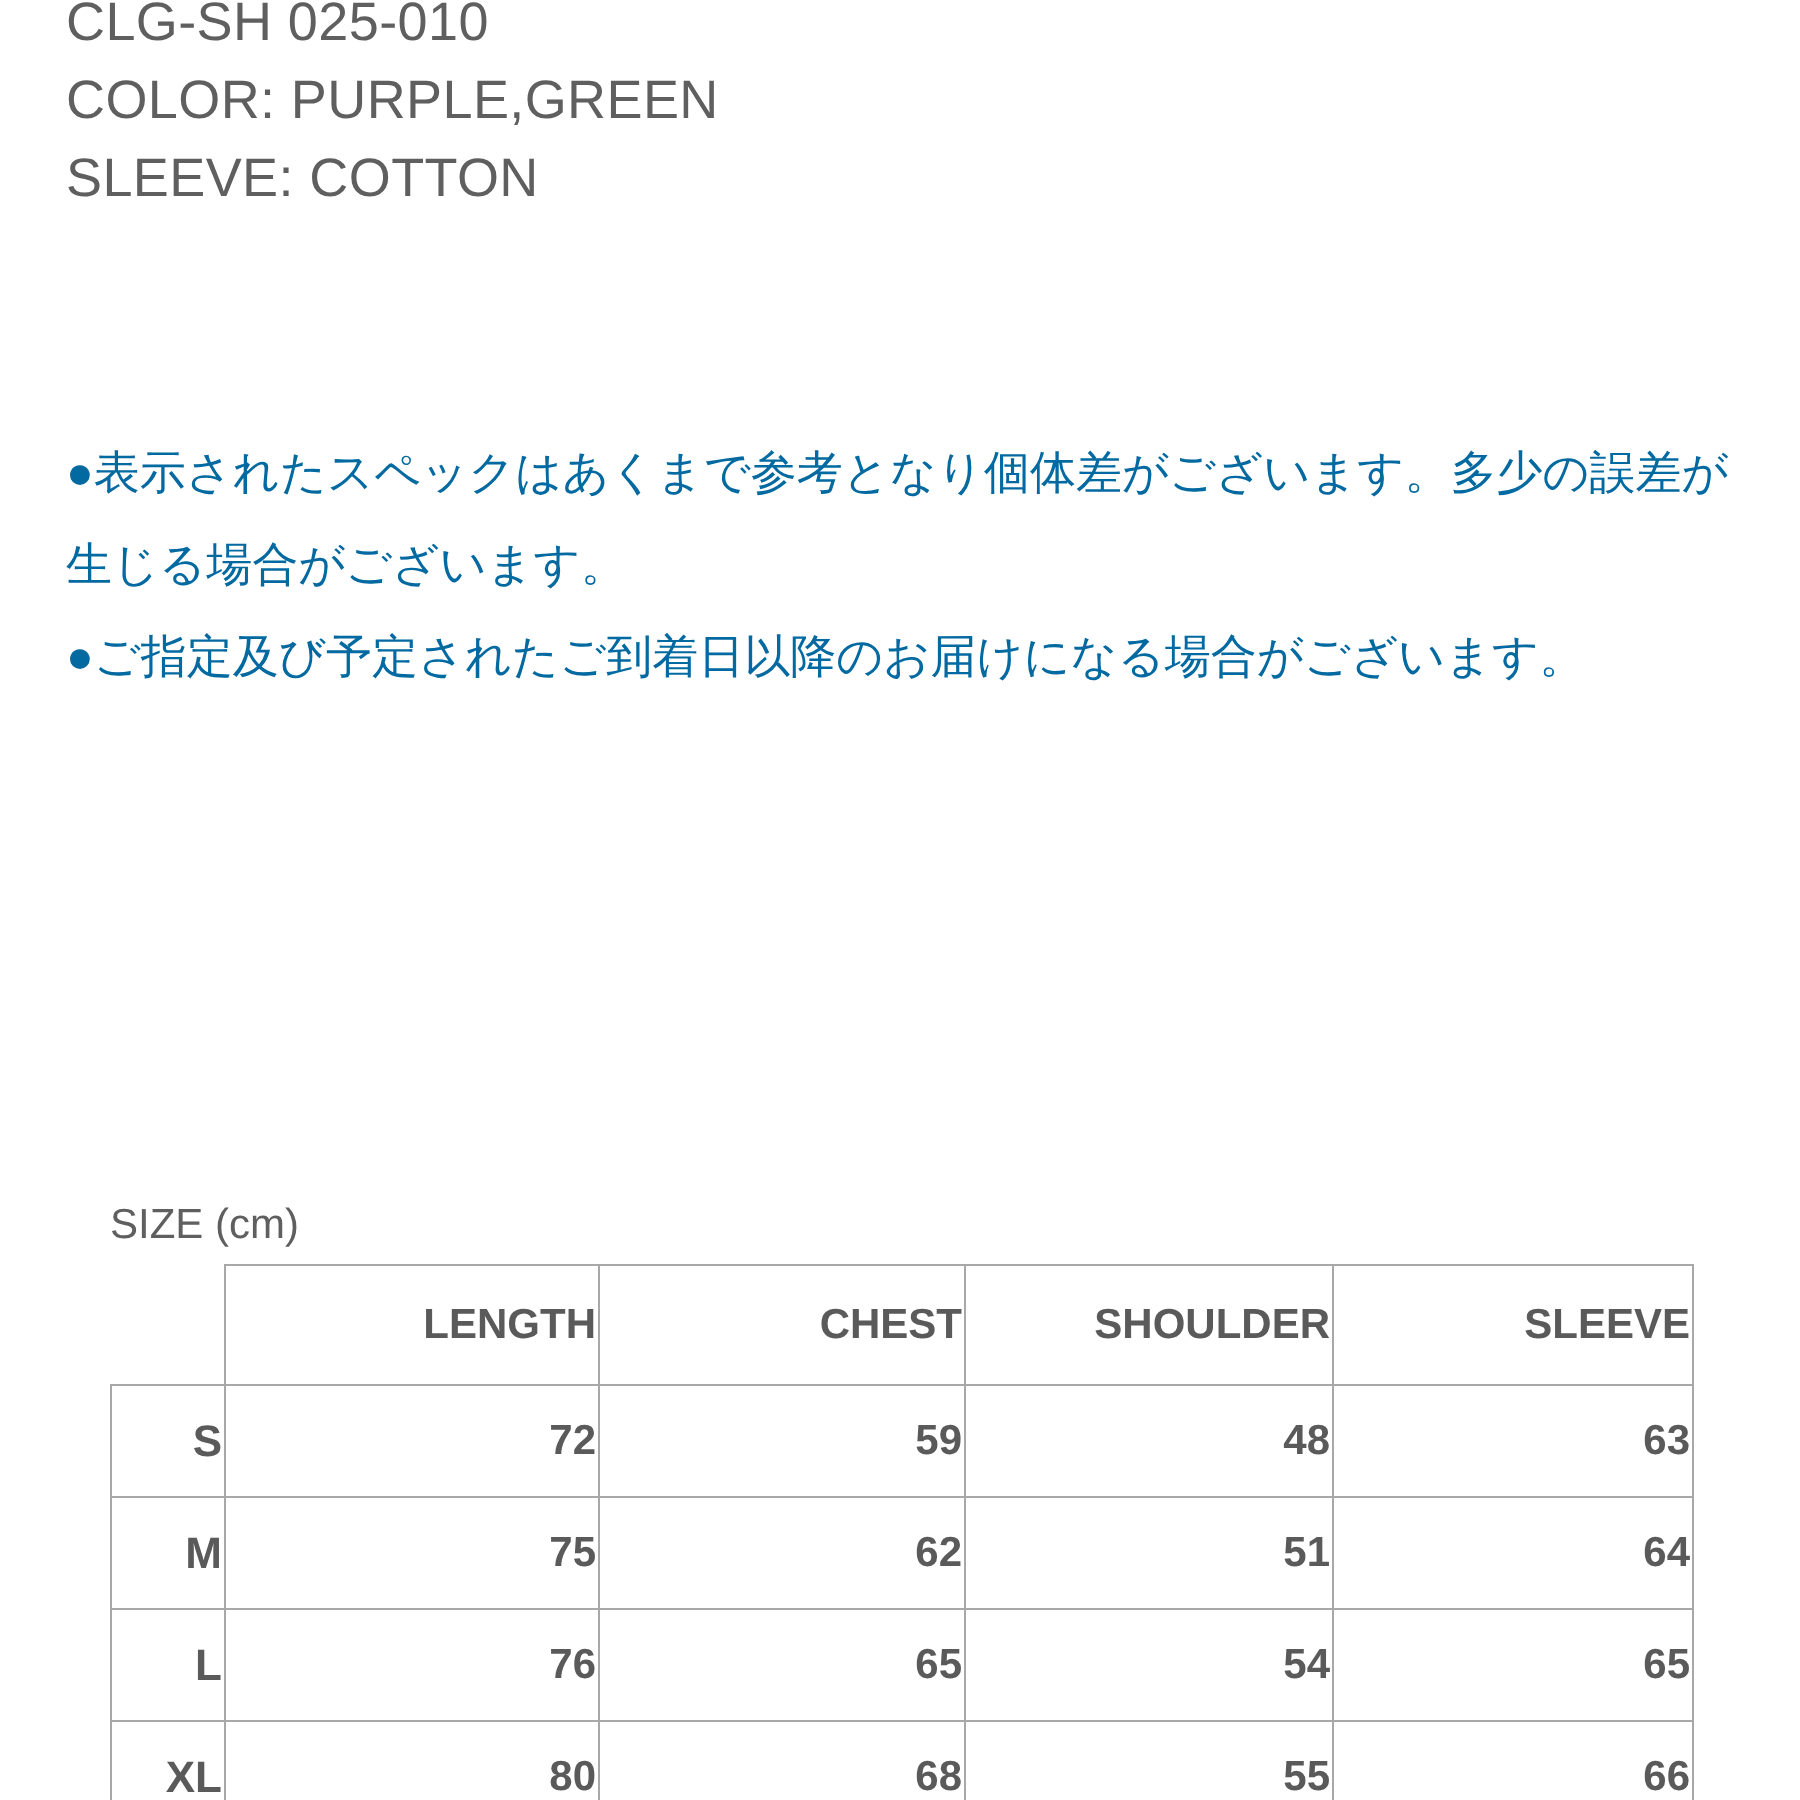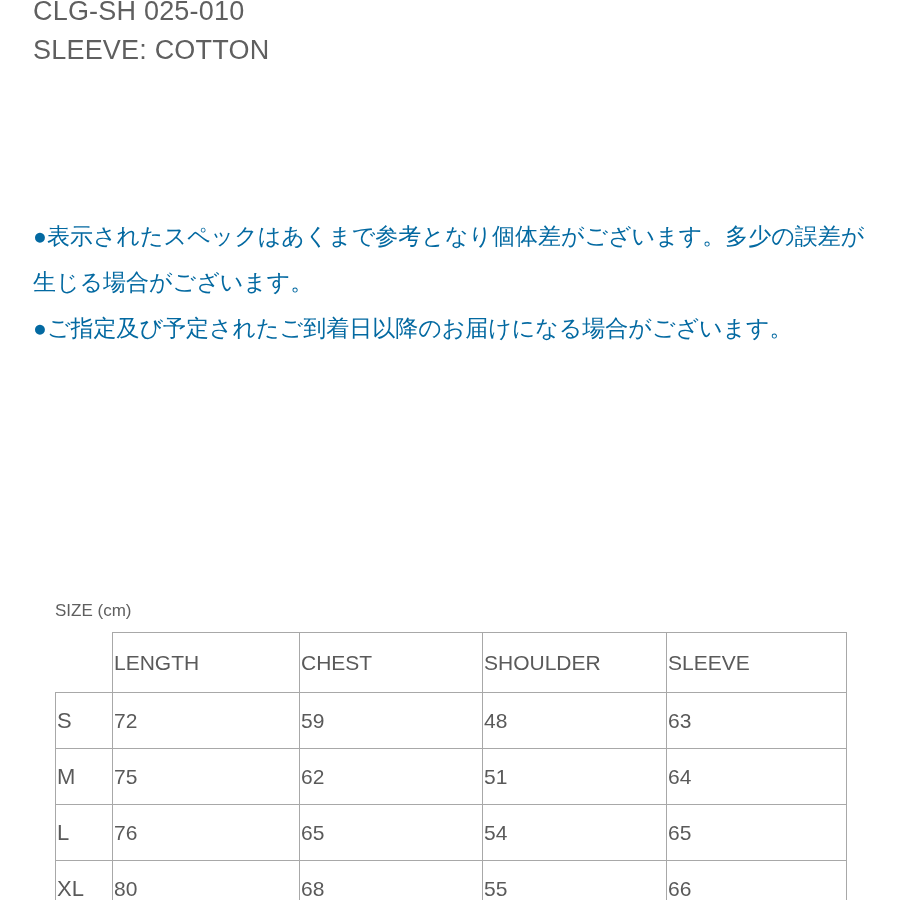--- a/index.html
+++ b/index.html
@@ -50,39 +50,39 @@
     color: #0369a1;
     margin: 0 0 0 0;
     text-indent: 0;
   }
 
   
   .size-title {
     position: absolute;
     left: 55px;
     top: 601px;
-    font-size: 17px;
+    font-size: 21px;
     color: #5f5f5f;
   }
   table.size-table {
     position: absolute;
     left: 55px;
     top: 632px;
     border-collapse: collapse;
     width: 791px;
     table-layout: fixed;
   }
   table.size-table td,
   table.size-table th {
     border: 1px solid #a8a8a8;
     height: 53px;
-    text-align: left;
+    text-align: right;
     vertical-align: middle;
     font-size: 21px;
-    font-weight: normal;
+    font-weight: bold;
     color: #5a5a5a;
   }
   table.size-table col.c0 { width: 57px; }
   table.size-table col.c1 { width: 187px; }
   table.size-table col.c2 { width: 183px; }
   table.size-table col.c3 { width: 184px; }
   table.size-table col.c4 { width: 180px; }
   table.size-table thead th {
     height: 57px;
     font-size: 21px;
@@ -92,20 +92,21 @@
   }
   .corner-cell { border-left: none !important; border-top: none !important; }
 </style>
 </head>
 <body>
 
 <div class="page">
 
   <div class="spec-block">
     <div class="spec-line">CLG-SH 025-010</div>
+    <div class="spec-line">COLOR: PURPLE,GREEN</div>
     <div class="spec-line">SLEEVE: COTTON</div>
   </div>
 
   <div class="notes-block">
     <p class="note">●表示されたスペックはあくまで参考となり個体差がございます。多少の誤差が生じる場合がございます。</p>
     <p class="note">●ご指定及び予定されたご到着日以降のお届けになる場合がございます。</p>
   </div>
 
   <div class="size-title">SIZE (cm)</div>
 

